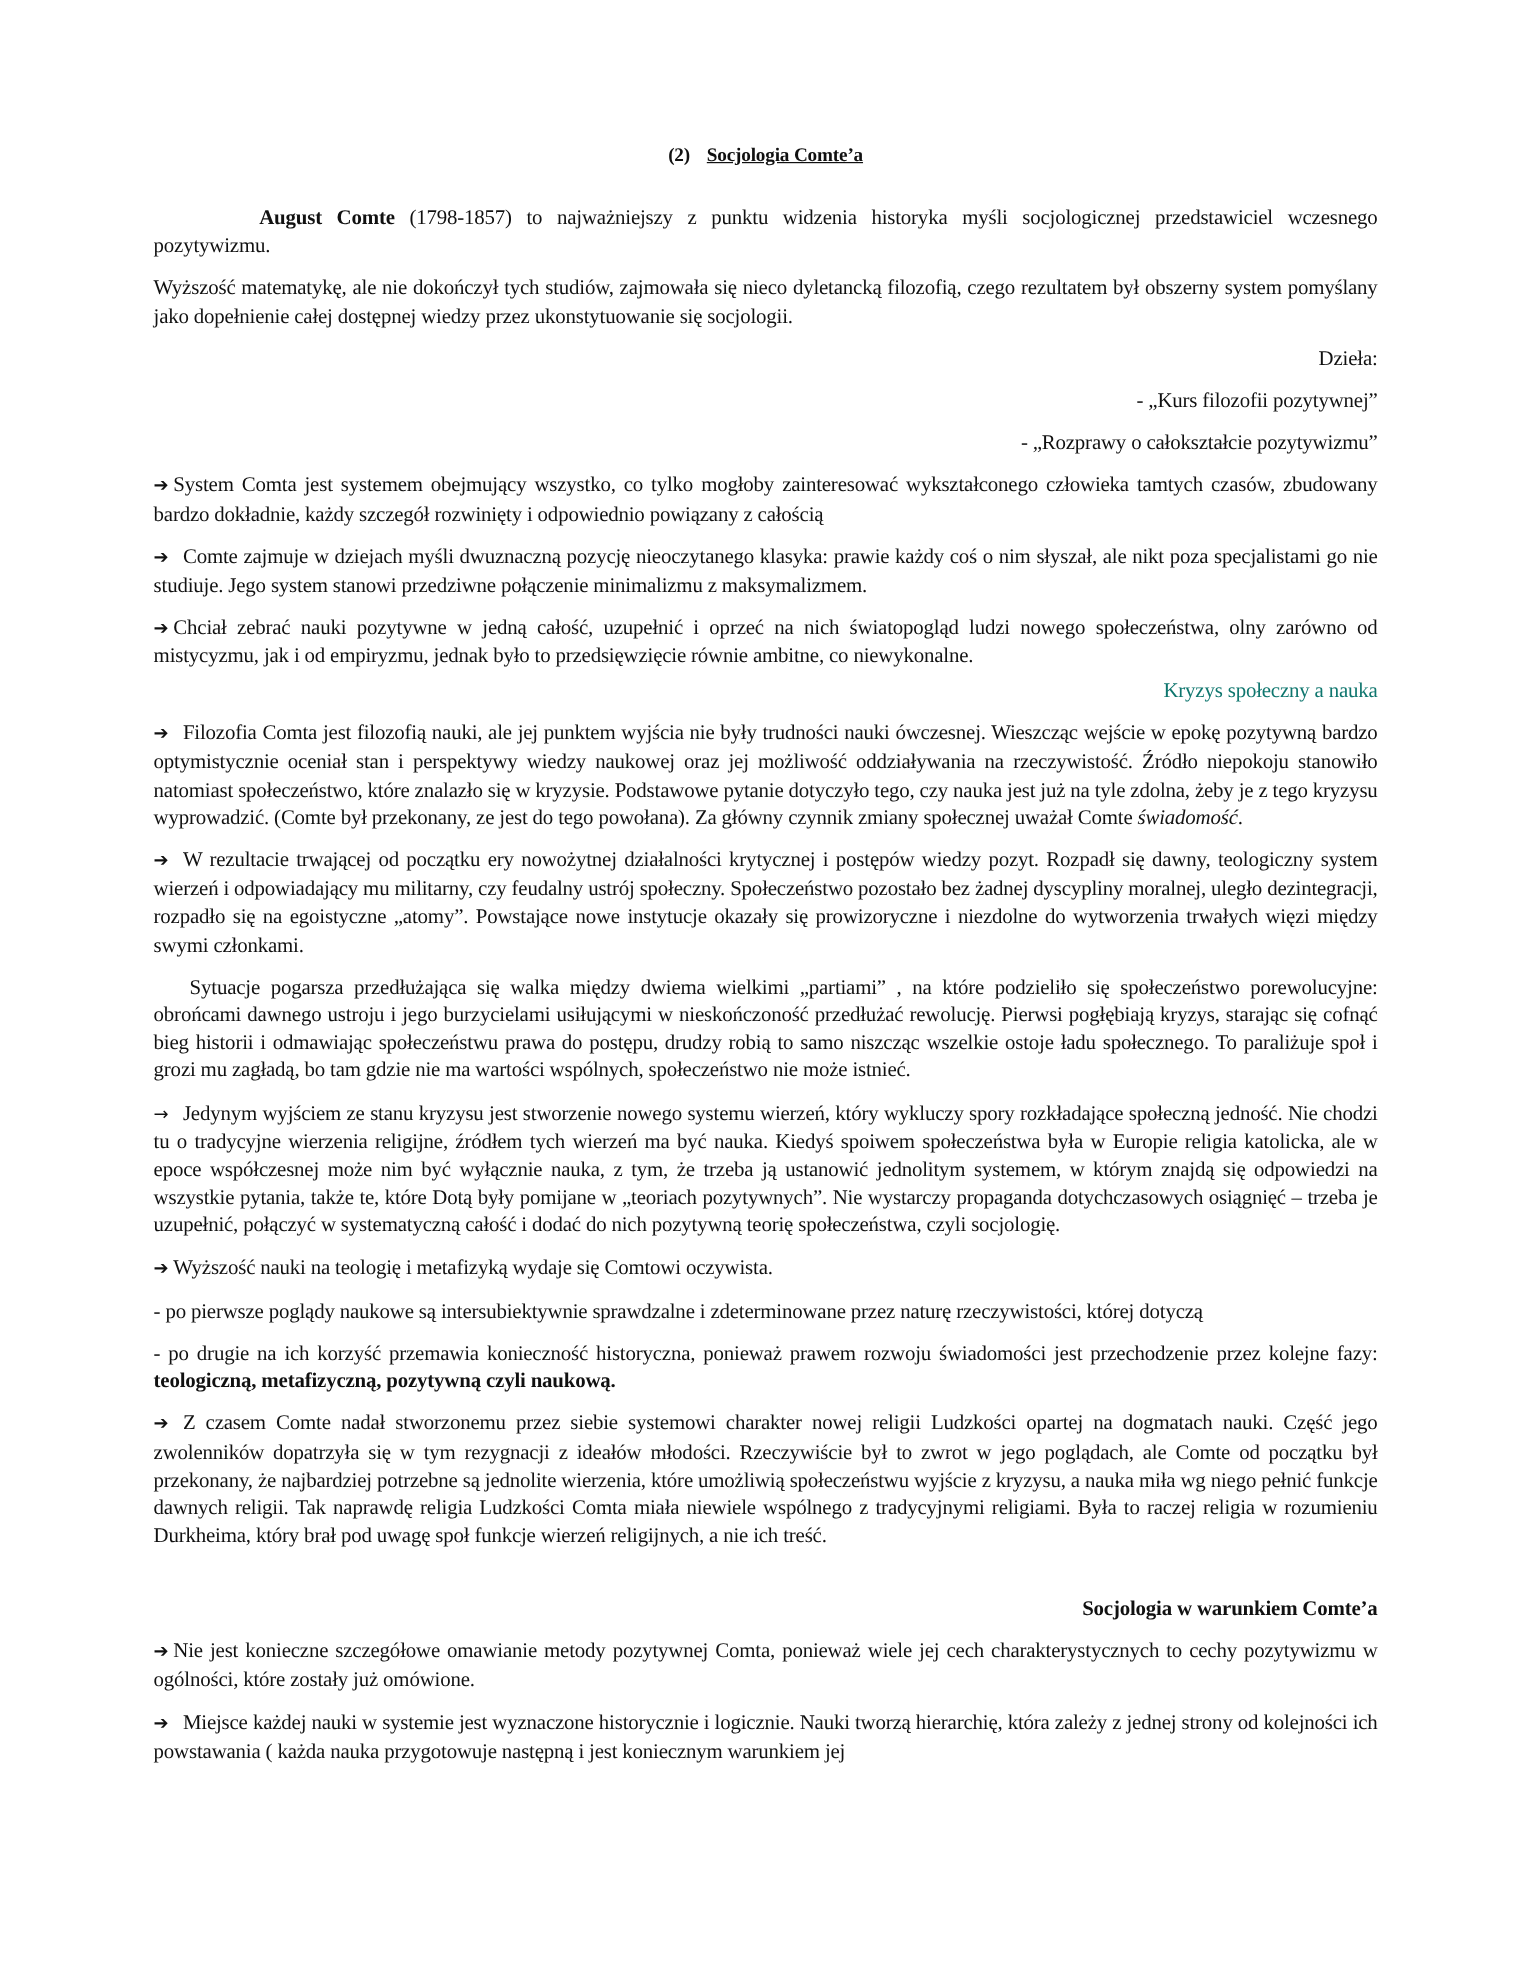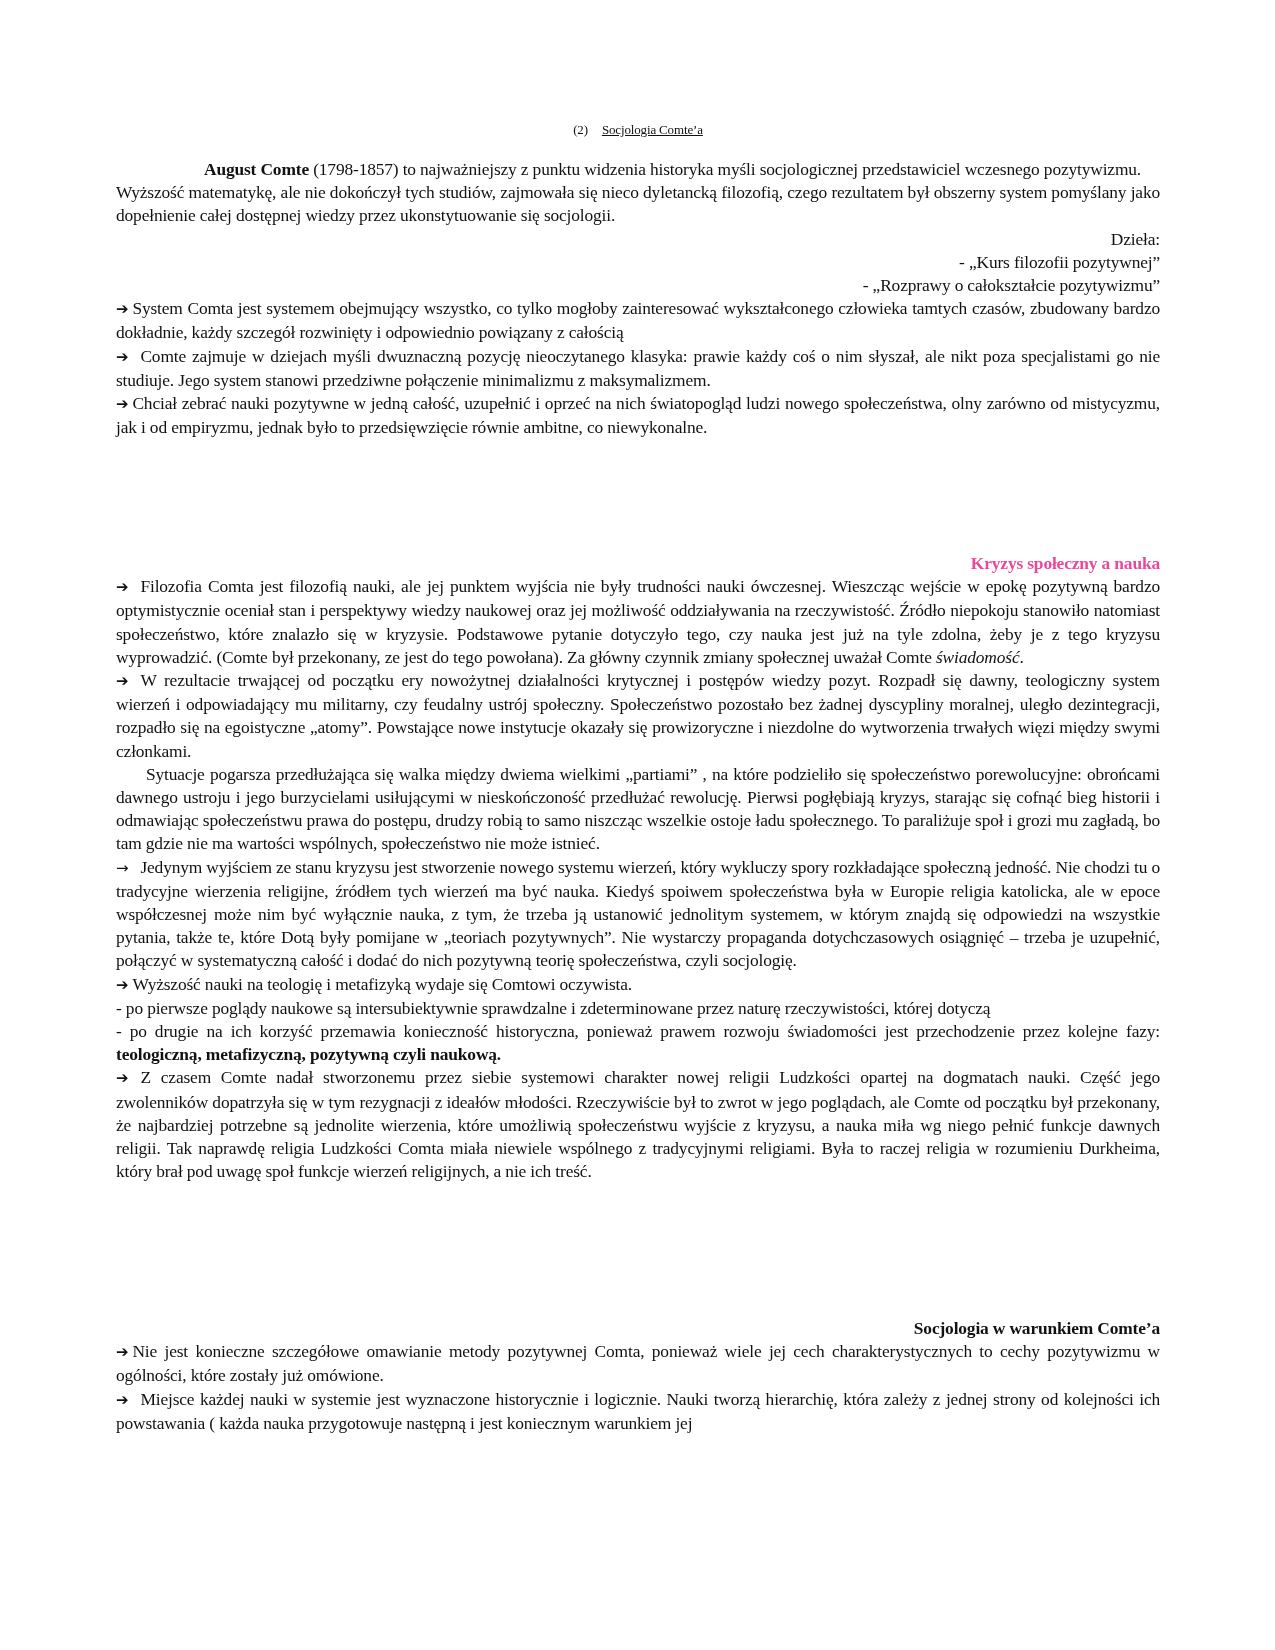--- a/index.html
+++ b/index.html
@@ -5,33 +5,33 @@
     html, body { margin: 0; padding: 0; background: #ffffff; }
     body { width: 1275px; height: 1650px; position: relative; overflow: hidden; }
     .page {
       position: absolute; left: 116px; top: 0; width: 1044px;
       font-family: "Liberation Serif", serif;
       font-size: 17.4px; line-height: 23.2px; color: #111;
       letter-spacing: -0.15px;
     }
     .title {
       position: absolute; top: 118px; left: 0; width: 1044px;
-      text-align: center; font-weight: normal; font-size: 13px;
+      text-align: center; font-weight: bold; font-size: 16px;
     }
     .title .num { margin-right: 14px; }
     .title .txt { text-decoration: underline; }
     .block { position: absolute; left: 0; width: 1044px; }
-    p { margin: 0; text-align: justify; }
+    p { margin: 12px; text-align: justify; }
     p.left { text-align: right; }
     .indent1 { text-indent: 88px; }
     .indent-med { text-indent: 30px; }
     .arrow { font-family: "DejaVu Sans", sans-serif; font-size: 15px; font-weight: bold; margin-right: 4px; }
     .arrow.wide { margin-right: 12px; }
     .arrow.thin { font-weight: normal; }
-    .h-red { color: #ec4899; font-weight: bold; }
+    .h-red { color: #0f766e; font-weight: normal; }
     .h-black { font-weight: bold; }
     b { font-weight: bold; }
     i { font-style: italic; }
   </style>
 </head>
 <body>
 
 <div class="page">
 
   <div class="title">

